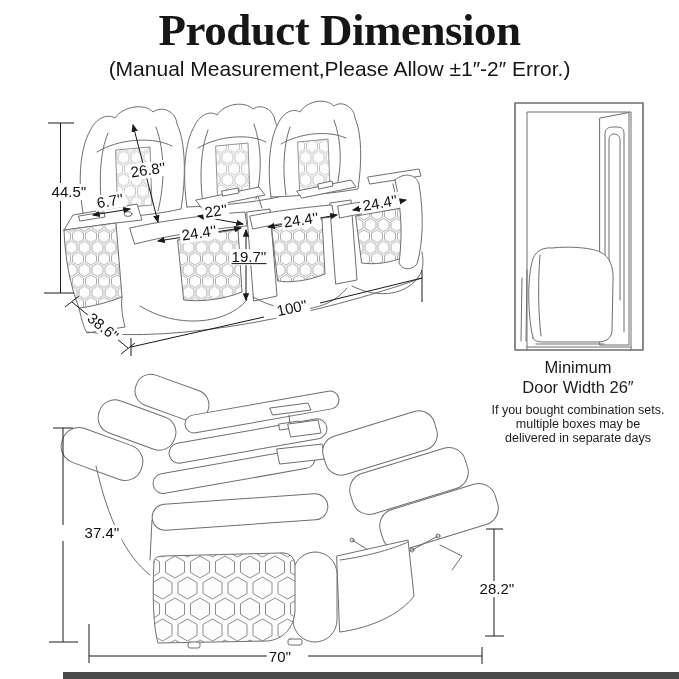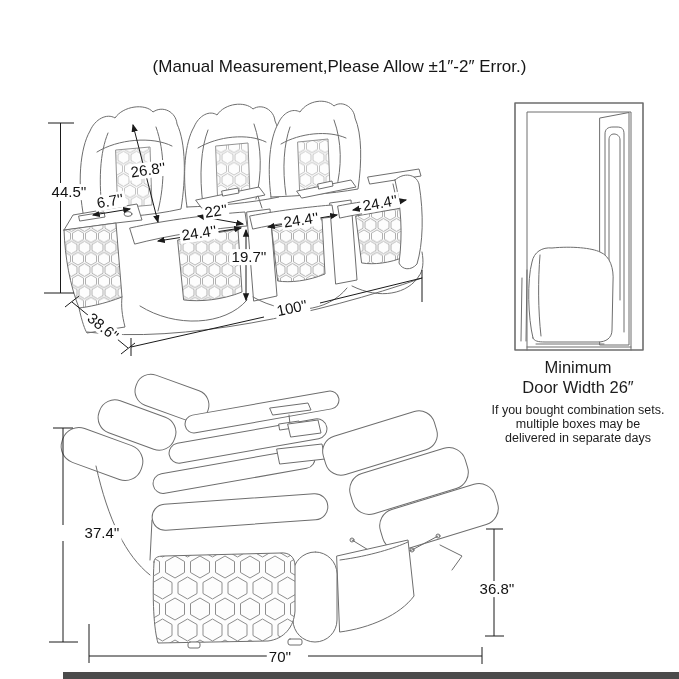--- a/index.html
+++ b/index.html
@@ -8,21 +8,21 @@
     font-family:"Liberation Sans",sans-serif;color:#111;
   }
   #art{position:absolute;left:0;top:0;}
   .title{
     position:absolute;left:0;top:4px;width:679px;text-align:center;
     font-family:"Liberation Serif",serif;font-weight:700;font-size:45px;
     letter-spacing:-0.5px;color:#161616;
   }
   .subtitle{
     position:absolute;left:0;top:57px;width:679px;text-align:center;
-    font-size:17px;color:#161616;
+    font-size:21px;color:#161616;
   }
   .dim{
     position:absolute;font-size:15px;color:#111;background:#fff;
     padding:0 2px;line-height:1.05;white-space:nowrap;
     transform:translate(-50%,-50%);
   }
   .door-line{position:absolute;width:220px;text-align:center;transform:translateX(-50%);
     font-size:16.5px;color:#1c1c1c;}
   .door-note{position:absolute;width:230px;text-align:center;transform:translateX(-50%);
     font-size:12.5px;color:#1c1c1c;line-height:1.15;}
@@ -199,35 +199,36 @@
         <path d="M485,636 H504"></path>
       <path d="M89,656 H268"></path>
         <path d="M308,656 H482"></path>
       <path d="M89,624 V663"></path>
         <path d="M482,647 V664"></path>
     </g>
 
     <rect x="63" y="672" width="616" height="7" fill="#4b4b4b"></rect>
   </svg>
 
+  <div class="title">Product Dimension</div>
   <div class="subtitle">(Manual Measurement,Please Allow ±1″-2″ Error.)</div>
 
   <div class="dim" style="left:63px;top:192px;margin-left:6px;">44.5''</div>
   <div class="dim" style="left:148px;top:170px;transform:translate(-50%,-50%) rotate(-8deg);">26.8''</div>
   <div class="dim" style="left:110px;top:201px;transform:translate(-50%,-50%) rotate(-10deg);">6.7''</div>
   <div class="dim" style="left:216px;top:211px;transform:translate(-50%,-50%) rotate(-8deg);">22''</div>
   <div class="dim" style="left:199px;top:233px;transform:translate(-50%,-50%) rotate(-8deg);">24.4''</div>
   <div class="dim" style="left:301px;top:220px;transform:translate(-50%,-50%) rotate(-8deg);">24.4''</div>
   <div class="dim" style="left:380px;top:203px;transform:translate(-50%,-50%) rotate(-10deg);">24.4''</div>
-  <div class="dim" style="left:249px;top:257px;">19.7''</div>
+  <div class="dim" style="left:249px;top:257px;text-decoration:underline;">19.7''</div>
   <div class="dim" style="left:292px;top:308px;transform:translate(-50%,-50%) rotate(-12deg);">100''</div>
   <div class="dim" style="left:103px;top:327px;transform:translate(-50%,-50%) rotate(39deg);">38.6''</div>
 
   <div class="dim" style="left:65px;top:533px;margin-left:37px;">37.4''</div>
-  <div class="dim" style="left:497px;top:589px;">36.8''</div>
+  <div class="dim" style="left:497px;top:589px;">28.2''</div>
   <div class="dim" style="left:280px;top:657px;">70''</div>
 
   <div class="door-line" style="left:578px;top:358px;">Minimum</div>
   <div class="door-line" style="left:578px;top:378px;">Door Width 26″</div>
   <div class="door-note" style="left:578px;top:403px;">If you bought combination sets.</div>
   <div class="door-note" style="left:578px;top:417px;">multiple boxes may be</div>
   <div class="door-note" style="left:578px;top:431px;">delivered in separate days</div>
 </div>
 
 </body></html>

